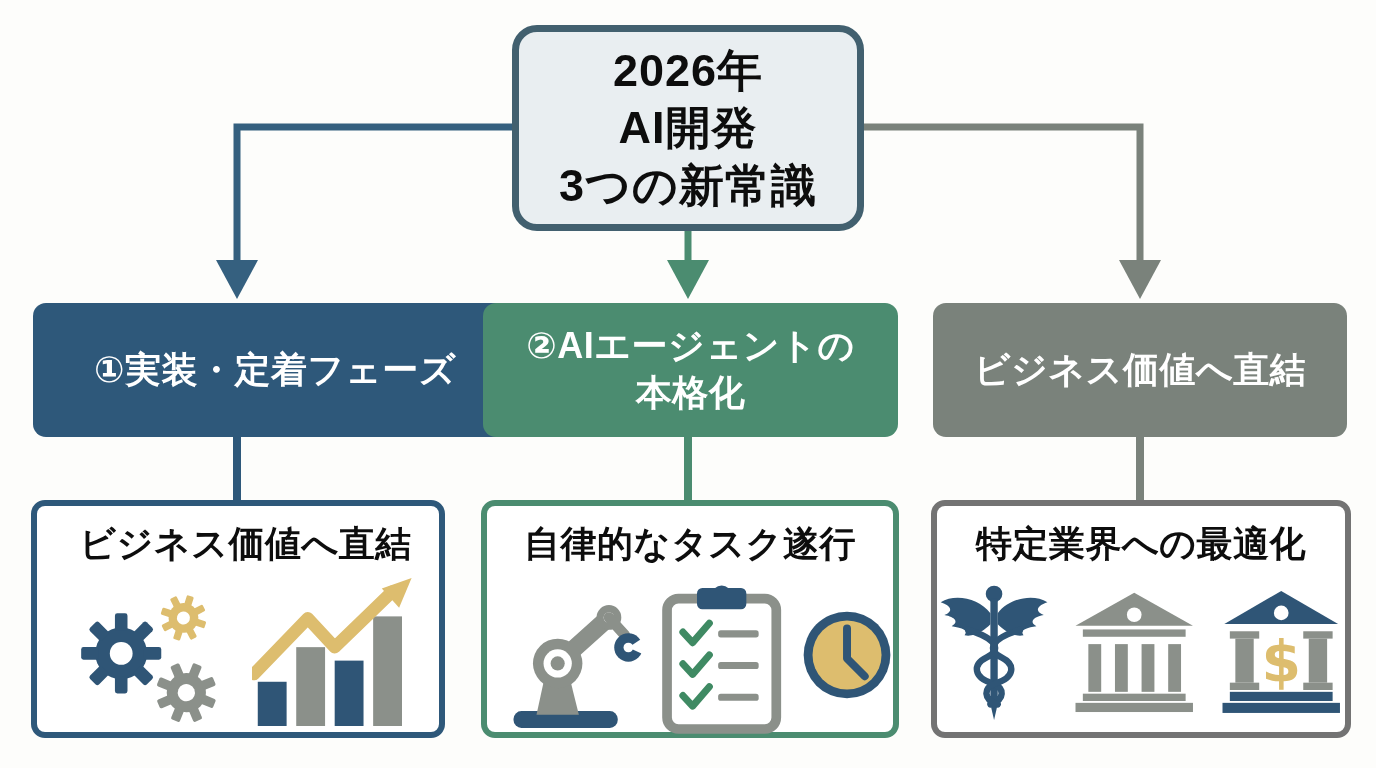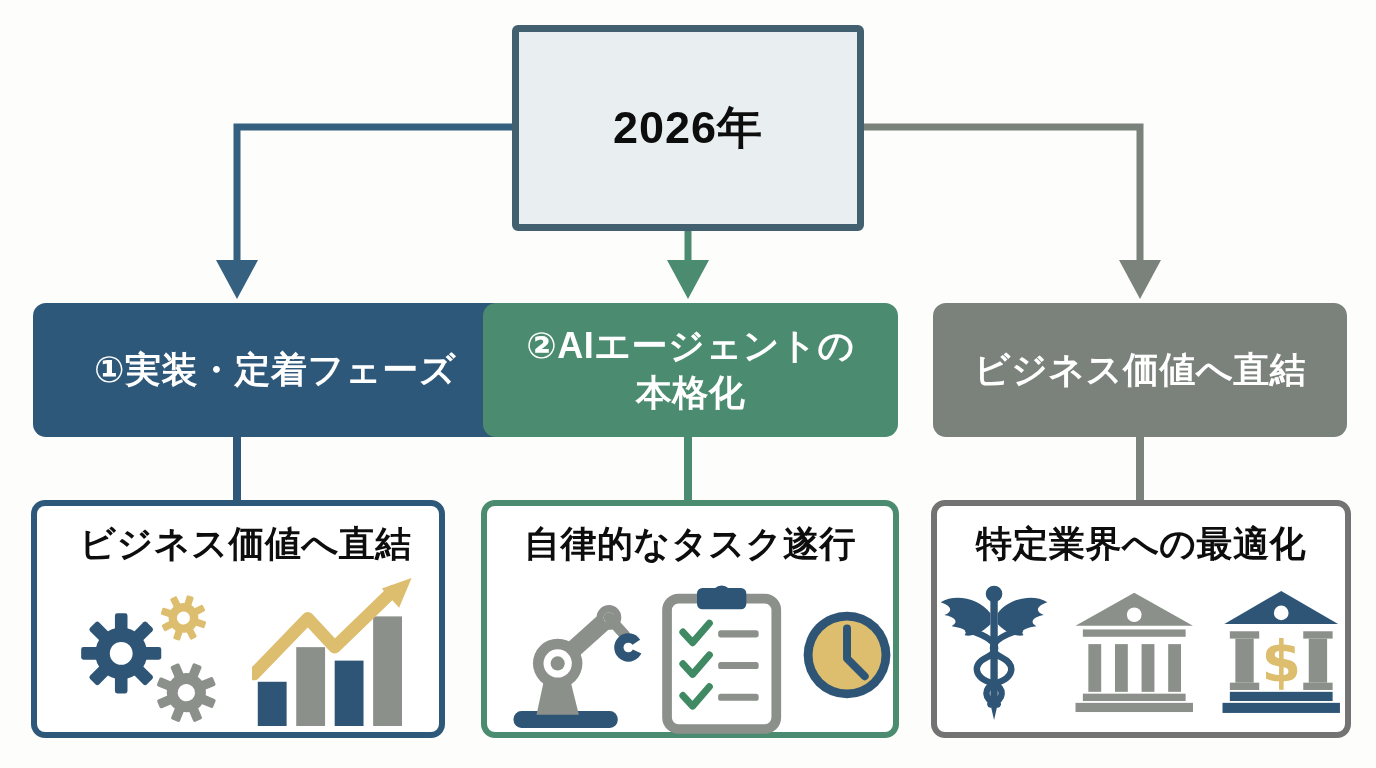--- a/index.html
+++ b/index.html
@@ -12,21 +12,21 @@
     width:1376px;height:768px;
     background:#fdfdfb;
     overflow:hidden;
   }
   .wires{position:absolute;left:0;top:0;z-index:0;}
 
   
   .title-box{
     position:absolute;left:512px;top:25px;width:352px;height:206px;
     box-sizing:border-box;
-    background:#e9eef1;border:7px solid #42606f;border-radius:6px;
+    background:#e9eef1;border:7px solid #42606f;border-radius:25px;
     display:flex;flex-direction:column;justify-content:center;align-items:center;
     z-index:2;
   }
   .title-box .line{
     font-size:45px;font-weight:800;color:#0d0d0d;line-height:1.28;
     letter-spacing:1px;white-space:nowrap;
   }
 
   
   .branch-header{
@@ -78,20 +78,22 @@
     <path d="M864 127 H1140 V262" fill="none" stroke="#7a827b" stroke-width="7"></path>
     <polygon points="1119,260 1161,260 1140,299" fill="#7a827b"></polygon>
 
     <path d="M237 436 V503" fill="none" stroke="#2e587a" stroke-width="8"></path>
     <path d="M688 436 V503" fill="none" stroke="#4b8c70" stroke-width="8"></path>
     <path d="M1140 436 V503" fill="none" stroke="#7a827b" stroke-width="8"></path>
   </svg>
 
   <div class="title-box">
     <span class="line">2026年</span>
+    <span class="line">AI開発</span>
+    <span class="line">3つの新常識</span>
   </div>
 
   <div class="branch-header bh-1">
     <span class="hline">①実装・定着フェーズ</span>
   </div>
   <div class="branch-header bh-2">
     <span class="hline">②AIエージェントの</span>
     <span class="hline">本格化</span>
   </div>
   <div class="branch-header bh-3">

